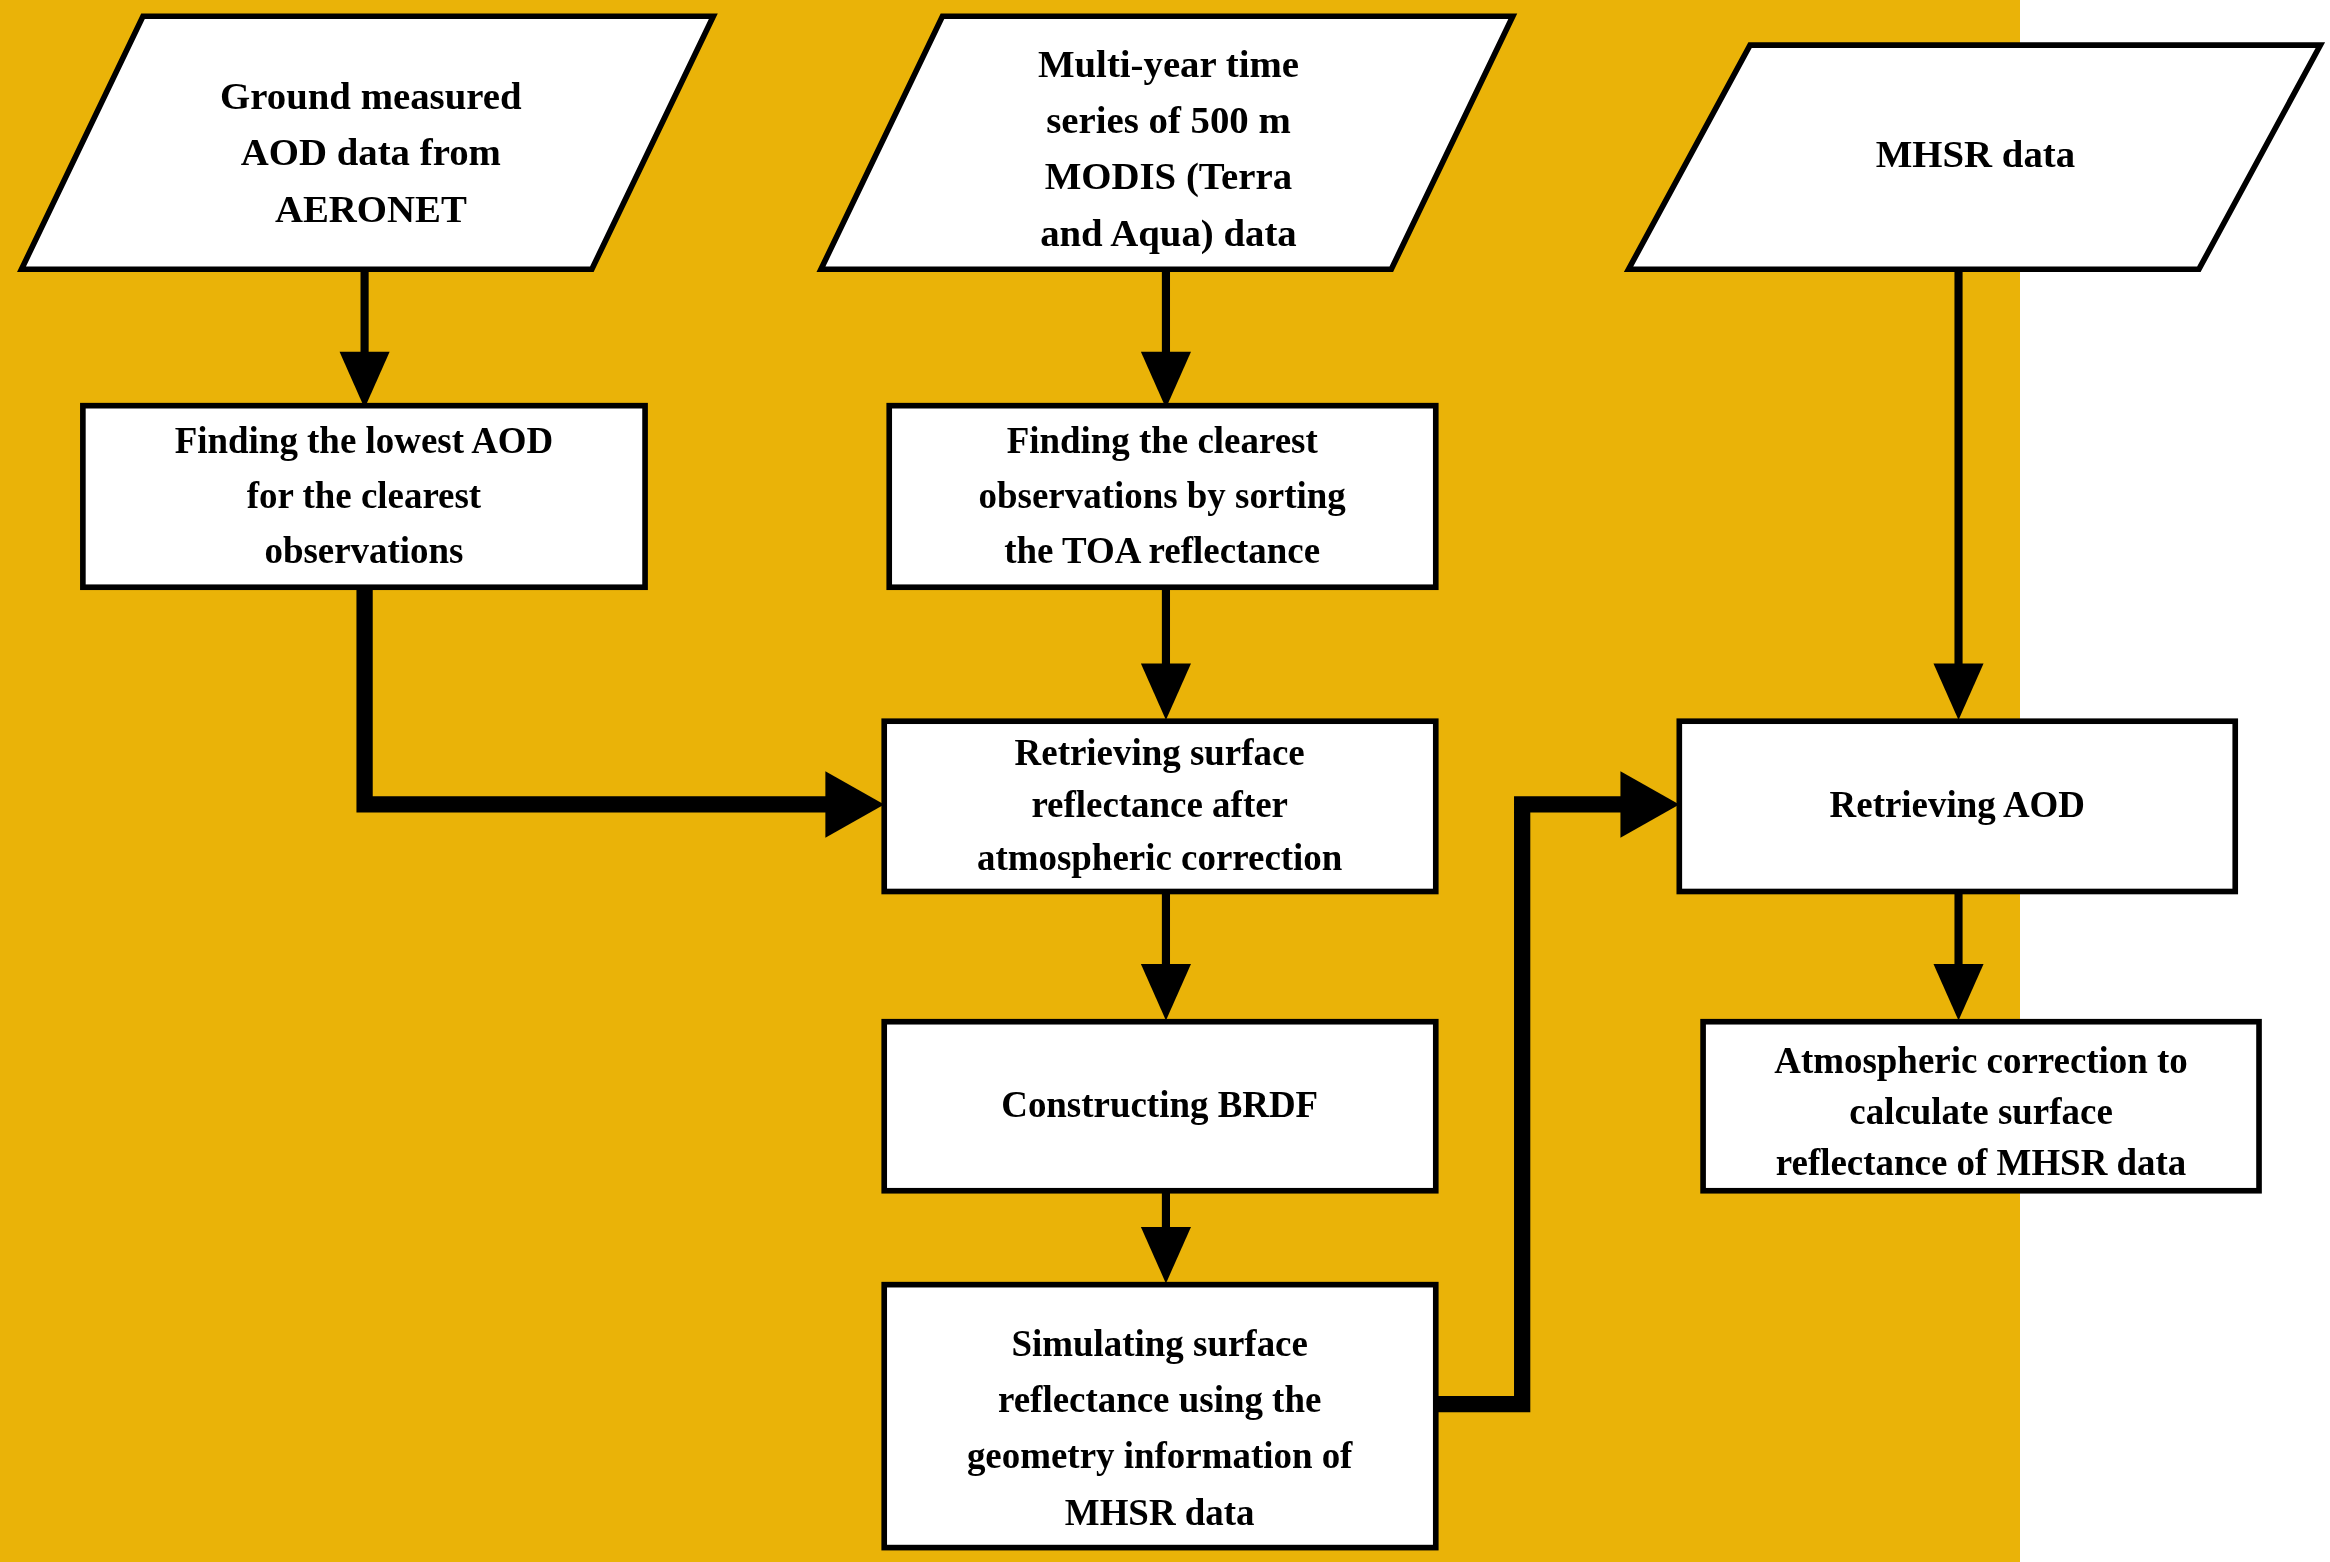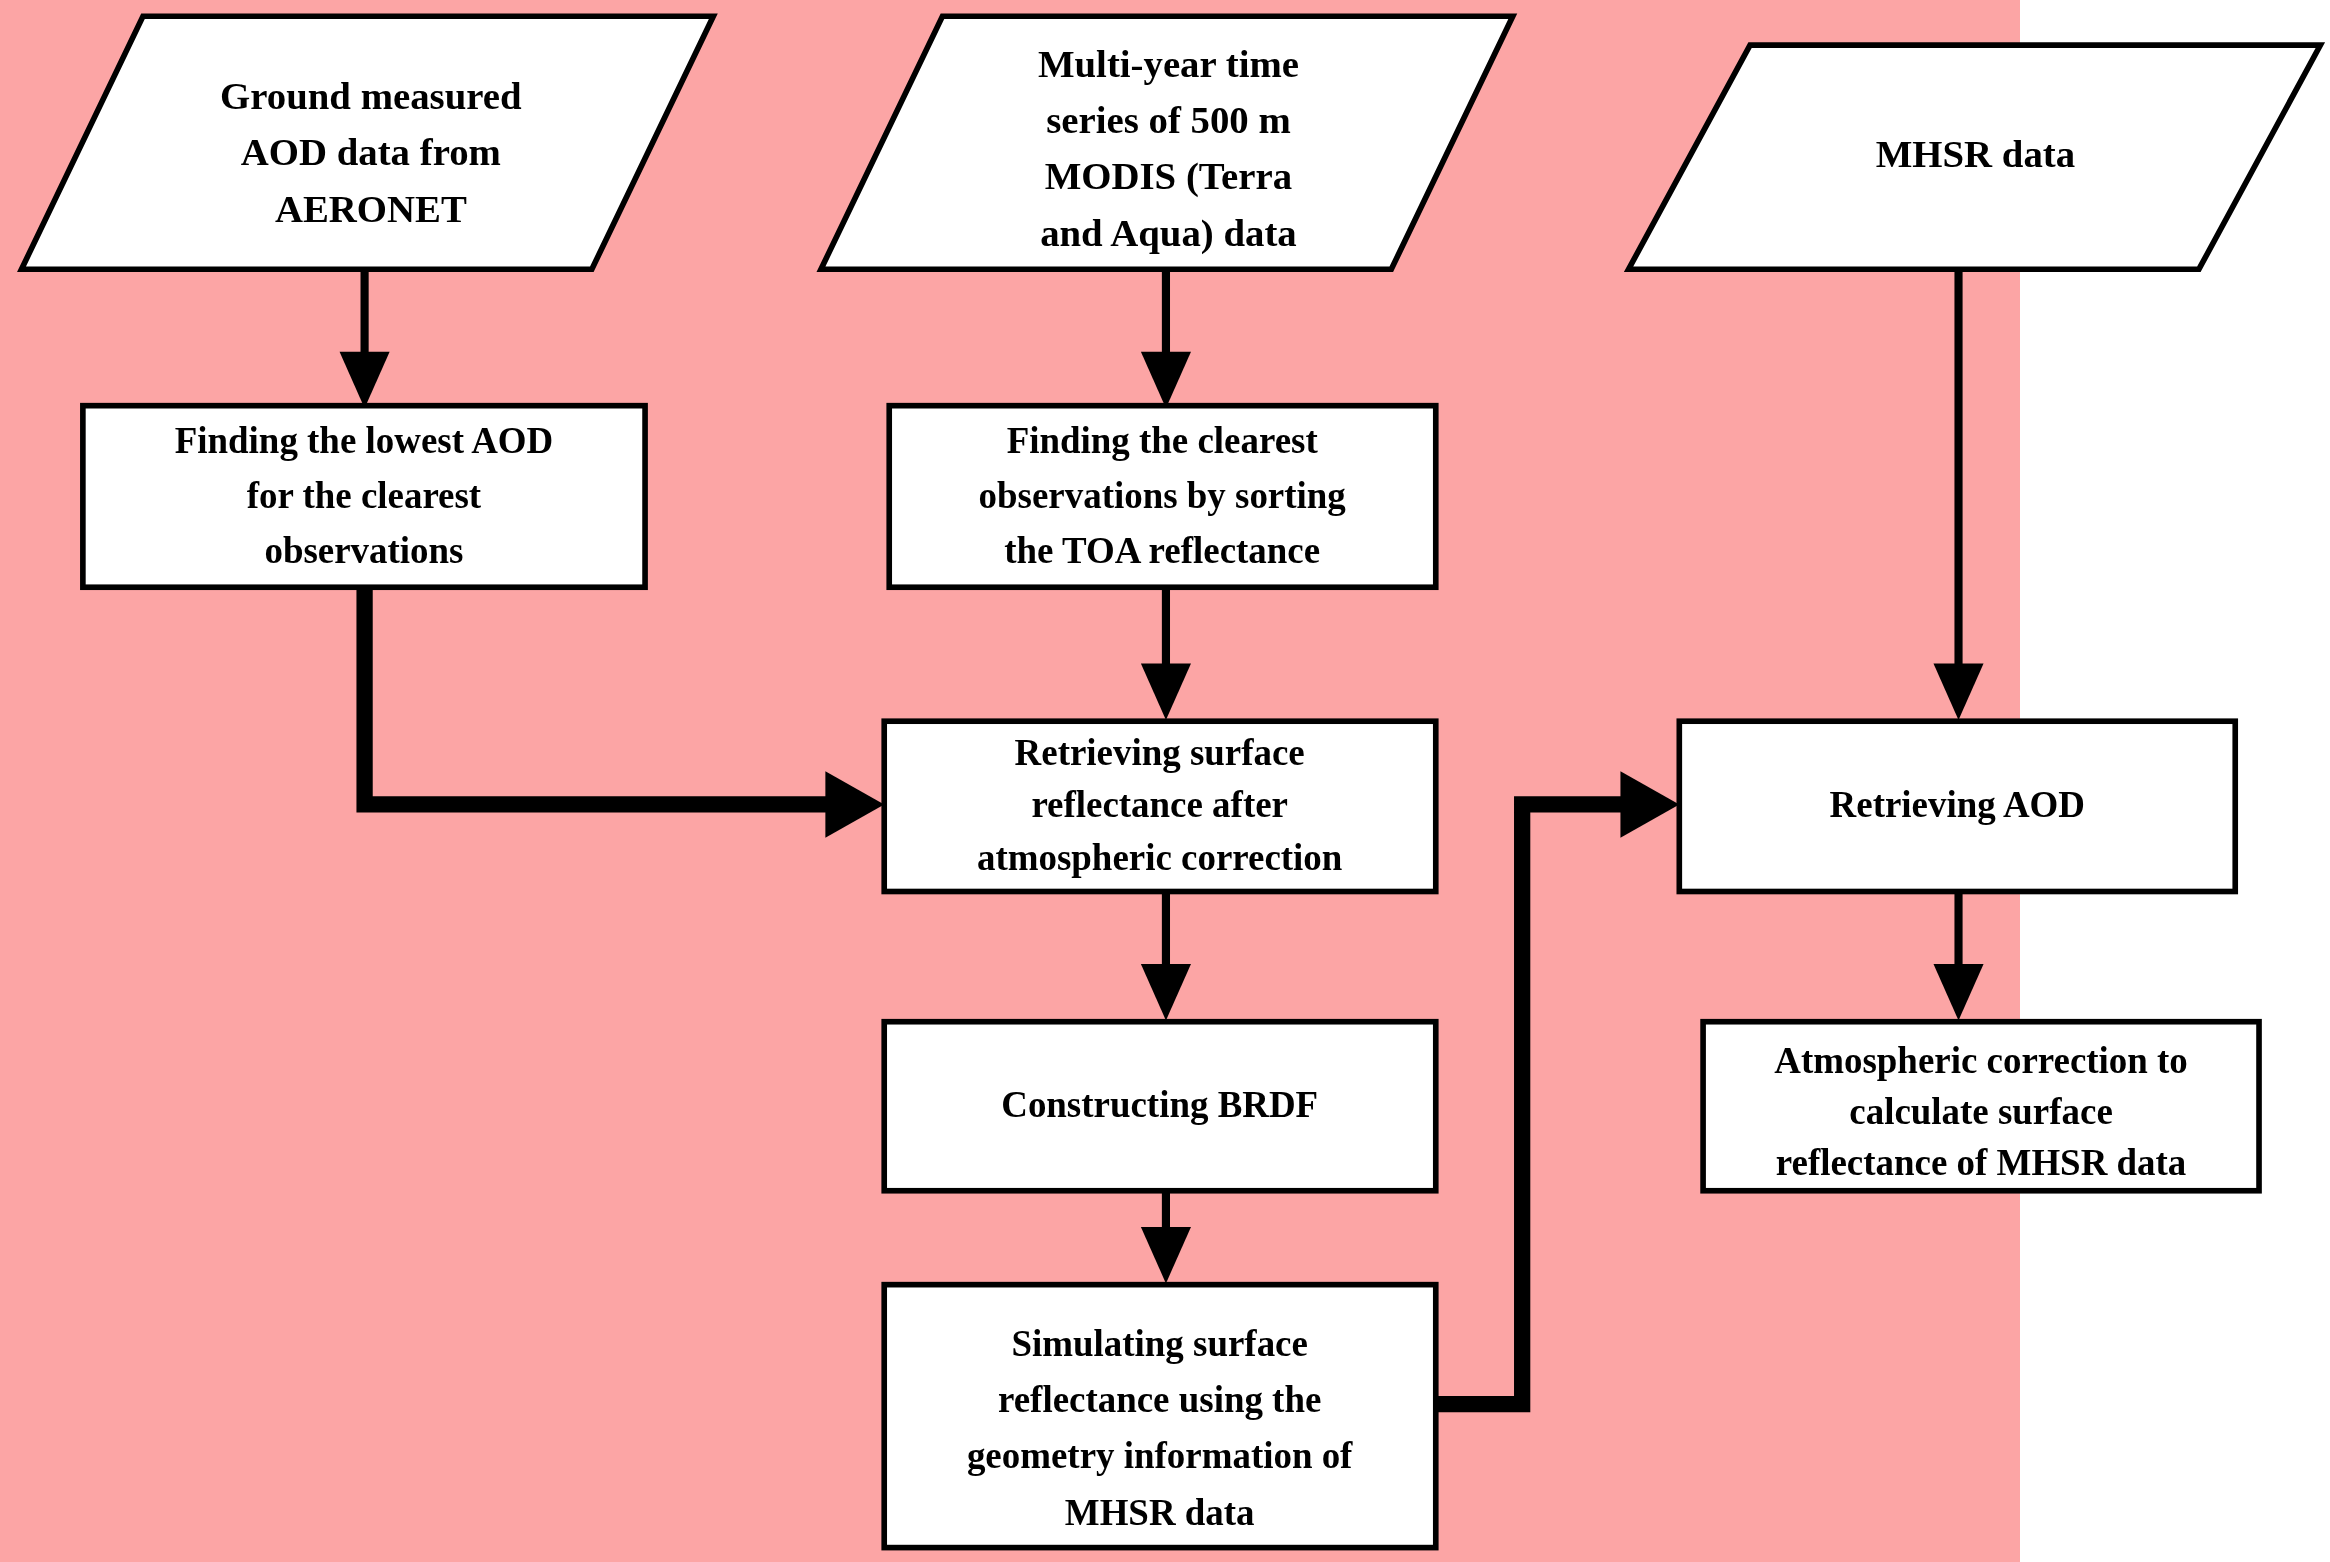--- a/index.html
+++ b/index.html
@@ -10,21 +10,21 @@
   body {
     width: 2330px;
     height: 1562px;
     overflow: hidden;
     font-family: "Liberation Serif", "DejaVu Serif", serif;
   }
   #flowchart-root {
     position: relative;
     width: 2020px;
     height: 1562px;
-    background: #fca5a5;
+    background: #eab308;
   }
   svg.diagram {
     position: absolute;
     top: 0;
     left: 0;
     width: 2330px;
     height: 1562px;
     display: block;
   }
   .node-shape {

